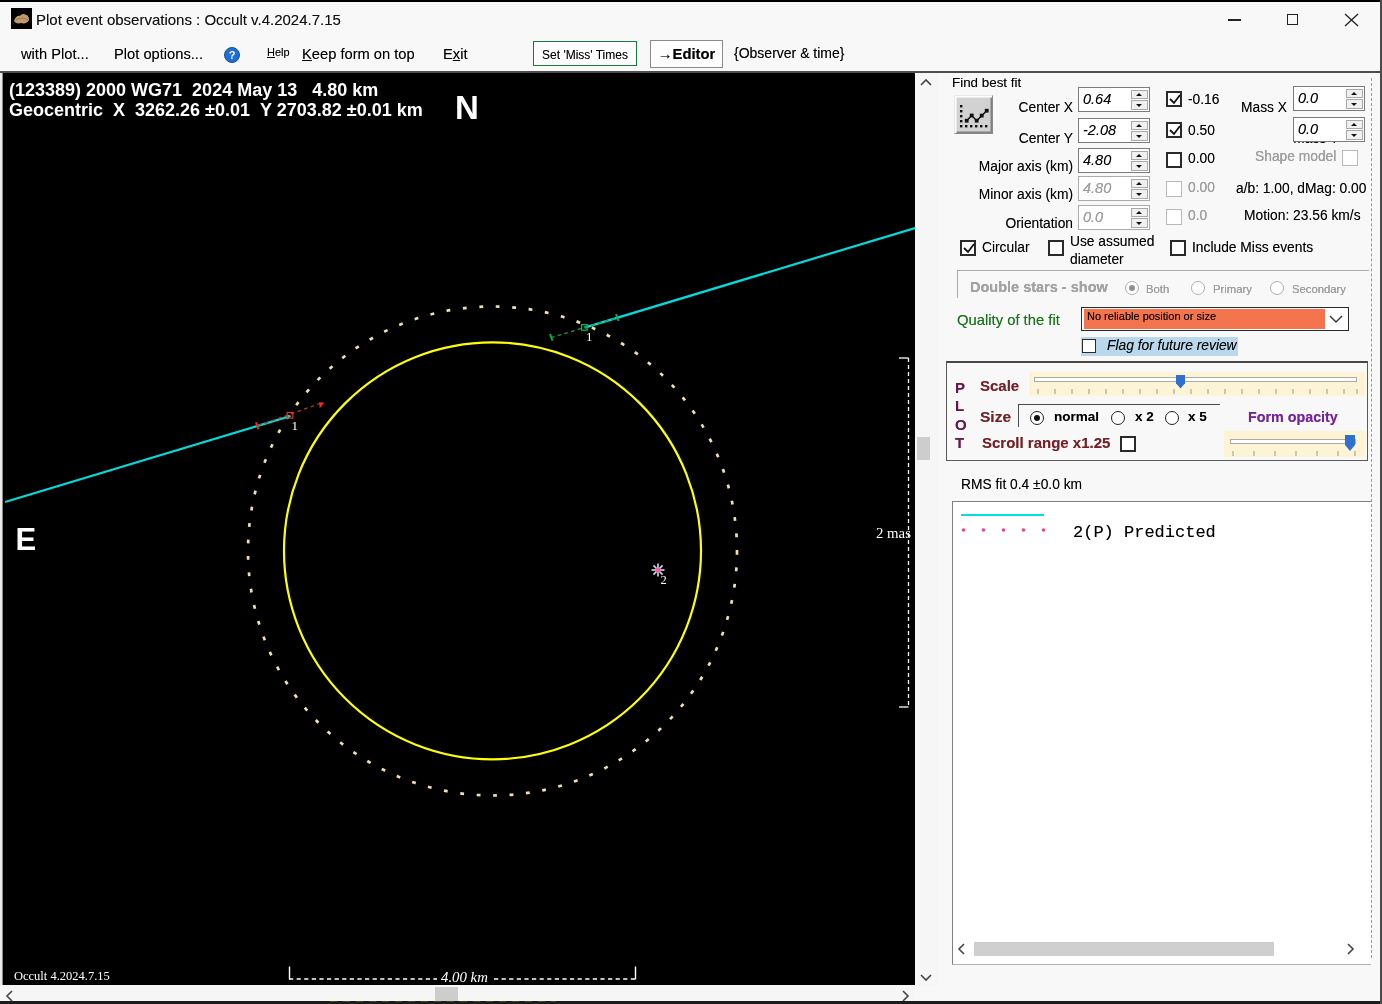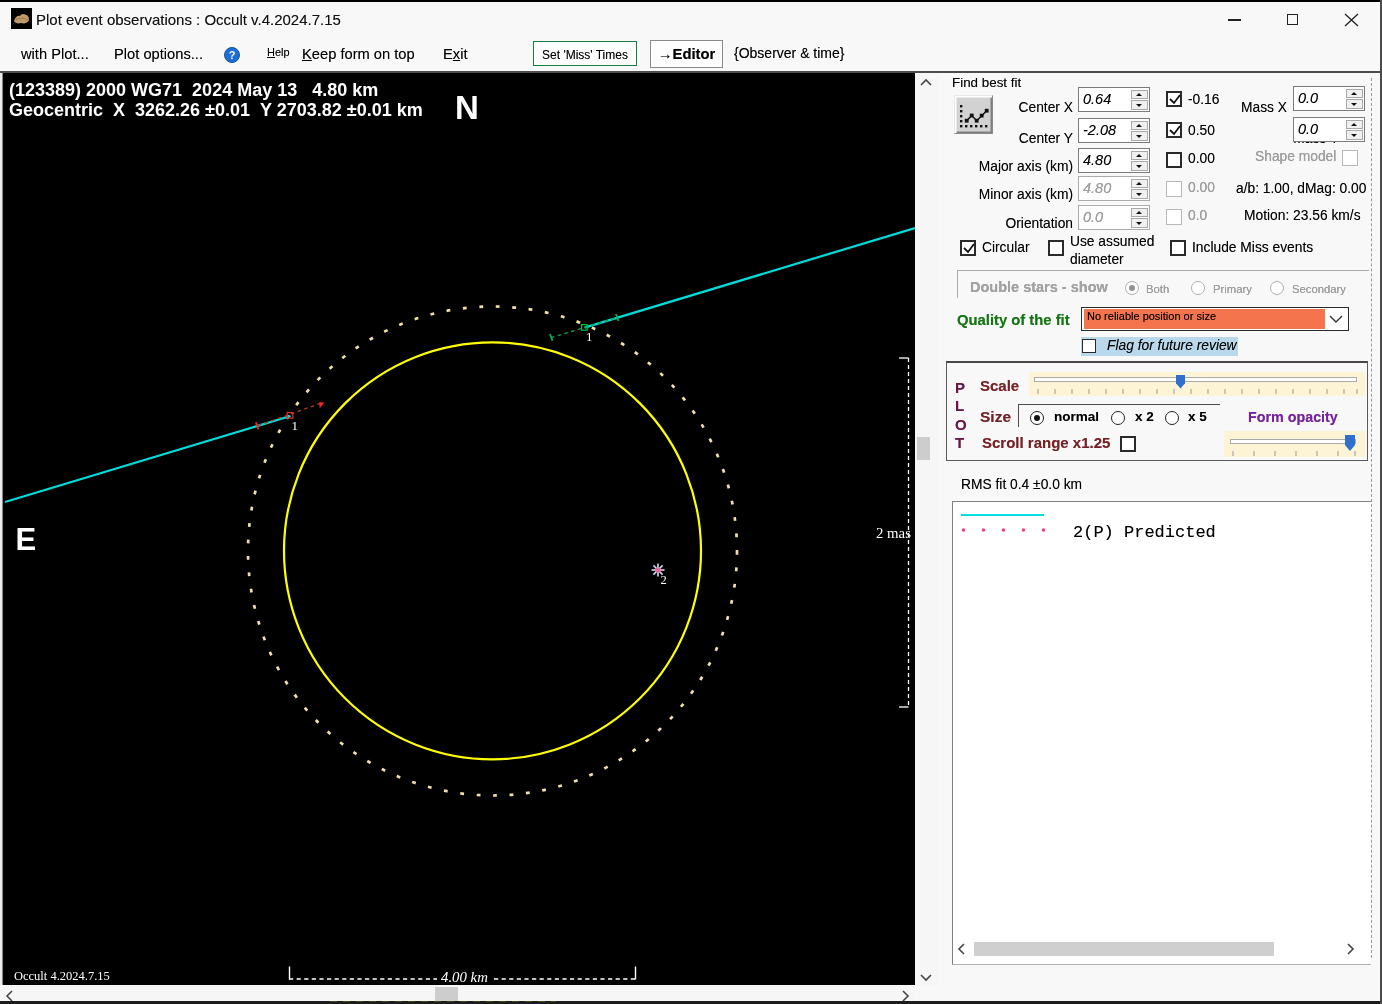--- a/index.html
+++ b/index.html
@@ -283,21 +283,21 @@
 <div class="abs" style="left:967px;top:279px;font-size:14.5px;font-weight:bold;color:#a3a3a3;background:#f8f8f8;padding:0 3px;">Double stars - show</div>
 <div class="rd dis" style="left:1125px;top:281px;">
     <span class="dot"></span>
   </div>
 <div class="lbl gray" style="left:1146px;top:283px;font-size:11.3px;">Both</div>
 <div class="rd dis" style="left:1191px;top:281px;"></div>
 <div class="lbl gray" style="left:1213px;top:283px;font-size:11.3px;">Primary</div>
 <div class="rd dis" style="left:1270px;top:281px;"></div>
 <div class="lbl gray" style="left:1292px;top:283px;font-size:11.3px;">Secondary</div>
 
-<div class="abs" style="left:957px;top:312px;font-size:14.8px;font-weight:bold;color:#0e7a0e;">Quality of the fit</div>
+<div class="abs" style="left:957px;top:312px;font-size:14.8px;font-weight:normal;color:#0e7a0e;">Quality of the fit</div>
 <div class="abs" style="left:1081px;top:307px;width:268px;height:24px;border:1.5px solid #2a2a2a;background:#fff;">
   <div class="abs" style="left:1.5px;top:0.5px;width:241.5px;height:20px;background:#f4744e;"></div>
   <div class="abs" style="left:5px;top:2px;font-size:11px;white-space:nowrap;">No reliable position or size</div>
   <svg class="abs" style="left:247px;top:7px;" width="15" height="9">
       <path d="M1,1 L7,7 L13,1" fill="none" stroke="#333" stroke-width="1.4"></path>
     </svg>
 </div>
 <div class="abs" style="left:1081px;top:337px;width:157px;height:19px;background:#b9d8eb;"></div>
 <div class="cb" style="left:1082px;top:339px;width:14px;height:14px;border-width:1.5px;"></div>
 <div class="abs" style="left:1107px;top:337.5px;font-size:13.8px;font-style:italic;">Flag for future review</div>

